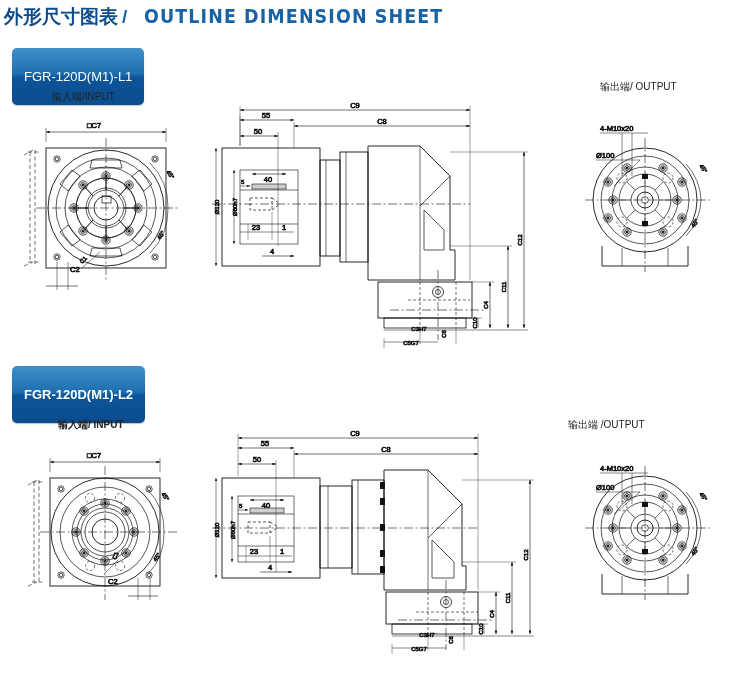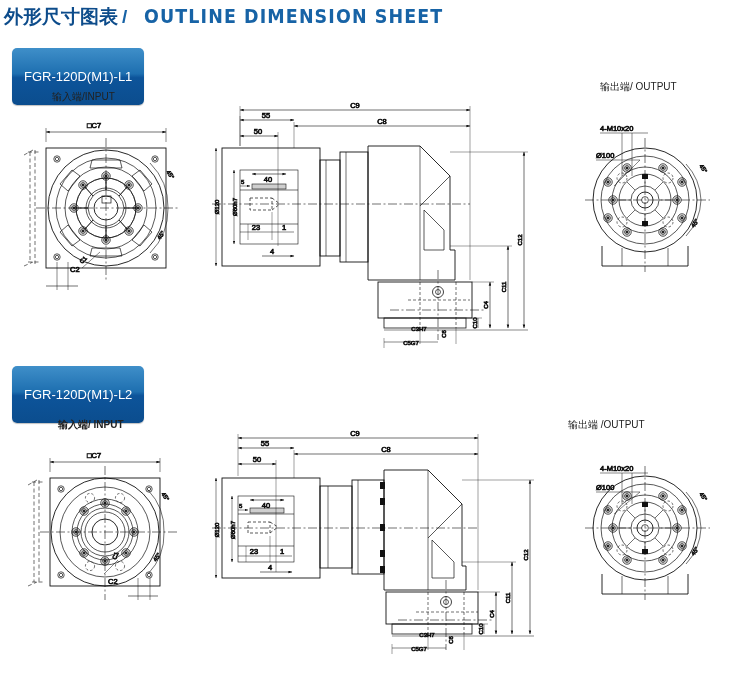--- a/index.html
+++ b/index.html
@@ -31,21 +31,21 @@
 <body>
 
 <div class="page-title">
   <span class="title-cn">外形尺寸图表</span><span class="title-sep">/</span><span class="title-en">OUTLINE DIMENSION SHEET</span>
 </div>
 
 <div class="badge" style="left:12px;top:48px;">FGR-120D(M1)-L1</div>
 <div class="caption" style="left:52px;top:90px;">输入端/INPUT</div>
 <div class="caption" style="left:600px;top:80px;">输出端/ OUTPUT</div>
 
-<div class="badge" style="left:12px;top:366px;">FGR-120D(M1)-L2</div>
+<div class="badge" style="left:12px;top:366px;font-weight:bold;">FGR-120D(M1)-L2</div>
 <div class="caption" style="left:58px;top:418px;font-weight:bold;">输入端/ INPUT</div>
 <div class="caption" style="left:568px;top:418px;">输出端 /OUTPUT</div>
 
 <svg class="dwg" width="746" height="675" viewBox="0 0 746 675">
   <defs>
     <marker id="ar" markerWidth="7" markerHeight="7" refX="6" refY="2.2" orient="auto">
       <path d="M0,0 L6.5,2.2 L0,4.4 z" fill="#111"></path>
     </marker>
     <marker id="arS" markerWidth="7" markerHeight="7" refX="0.4" refY="2.2" orient="auto">
       <path d="M6.5,0 L0,2.2 L6.5,4.4 z" fill="#111"></path>

